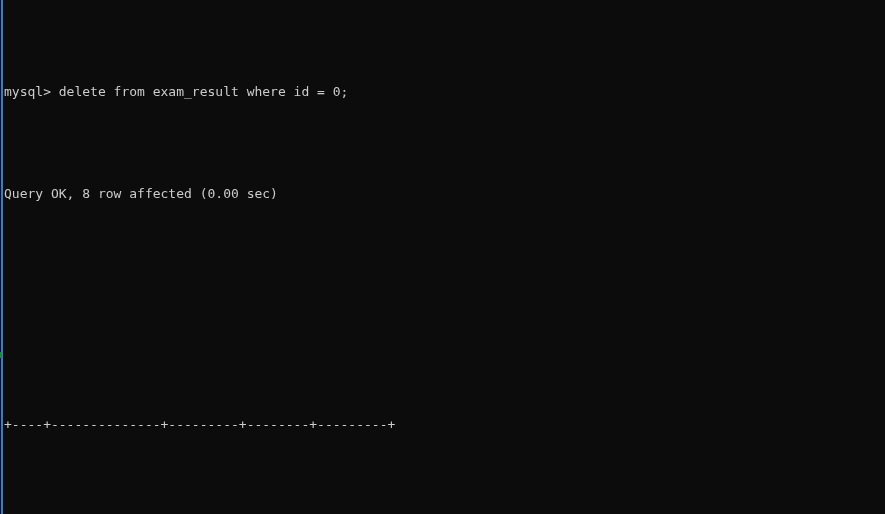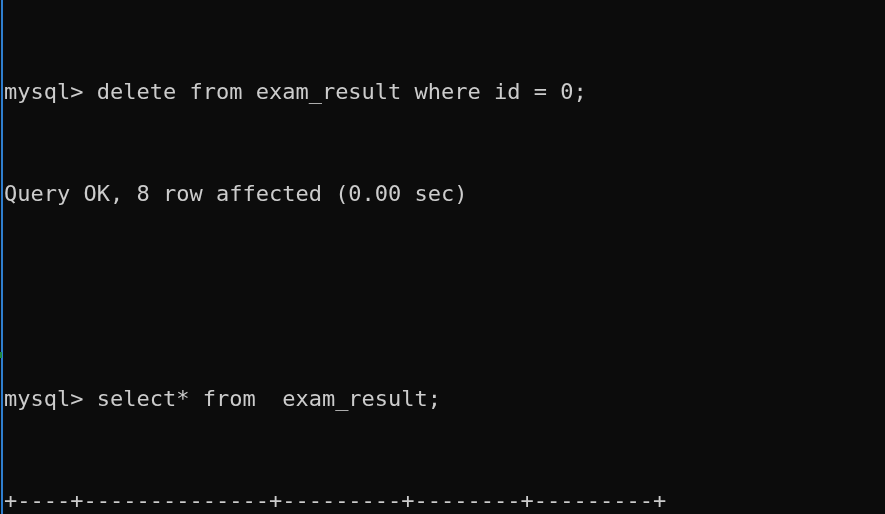--- a/index.html
+++ b/index.html
@@ -7,21 +7,21 @@
     padding: 0;
     background: #0c0c0c;
   }
   #terminal {
     position: relative;
     width: 849px;
     height: 514px;
     background: #0c0c0c;
     overflow: hidden;
     font-family: "DejaVu Sans Mono", "Liberation Mono", monospace;
-    font-size: 22px;
+    font-size: 13px;
     line-height: 25.6px;
     color: #cccccc;
     box-sizing: border-box;
   }
   
   #scroll-strip {
     position: absolute;
     left: 0;
     top: 0;
     width: 4px;
@@ -72,21 +72,20 @@
   </div>
 
   <div id="screen">
 
     <div class="line">mysql&gt; delete from exam_result where id = 0;</div>
 
     <div class="line">Query OK, 8 row affected (0.00 sec)</div>
 
     <div class="line blank"></div>
 
-    <div class="line">mysql&gt; select* from  exam_result;</div>
 
     <div class="line">+----+--------------+---------+--------+---------+</div>
 
     
 
     
 
     
 
     

